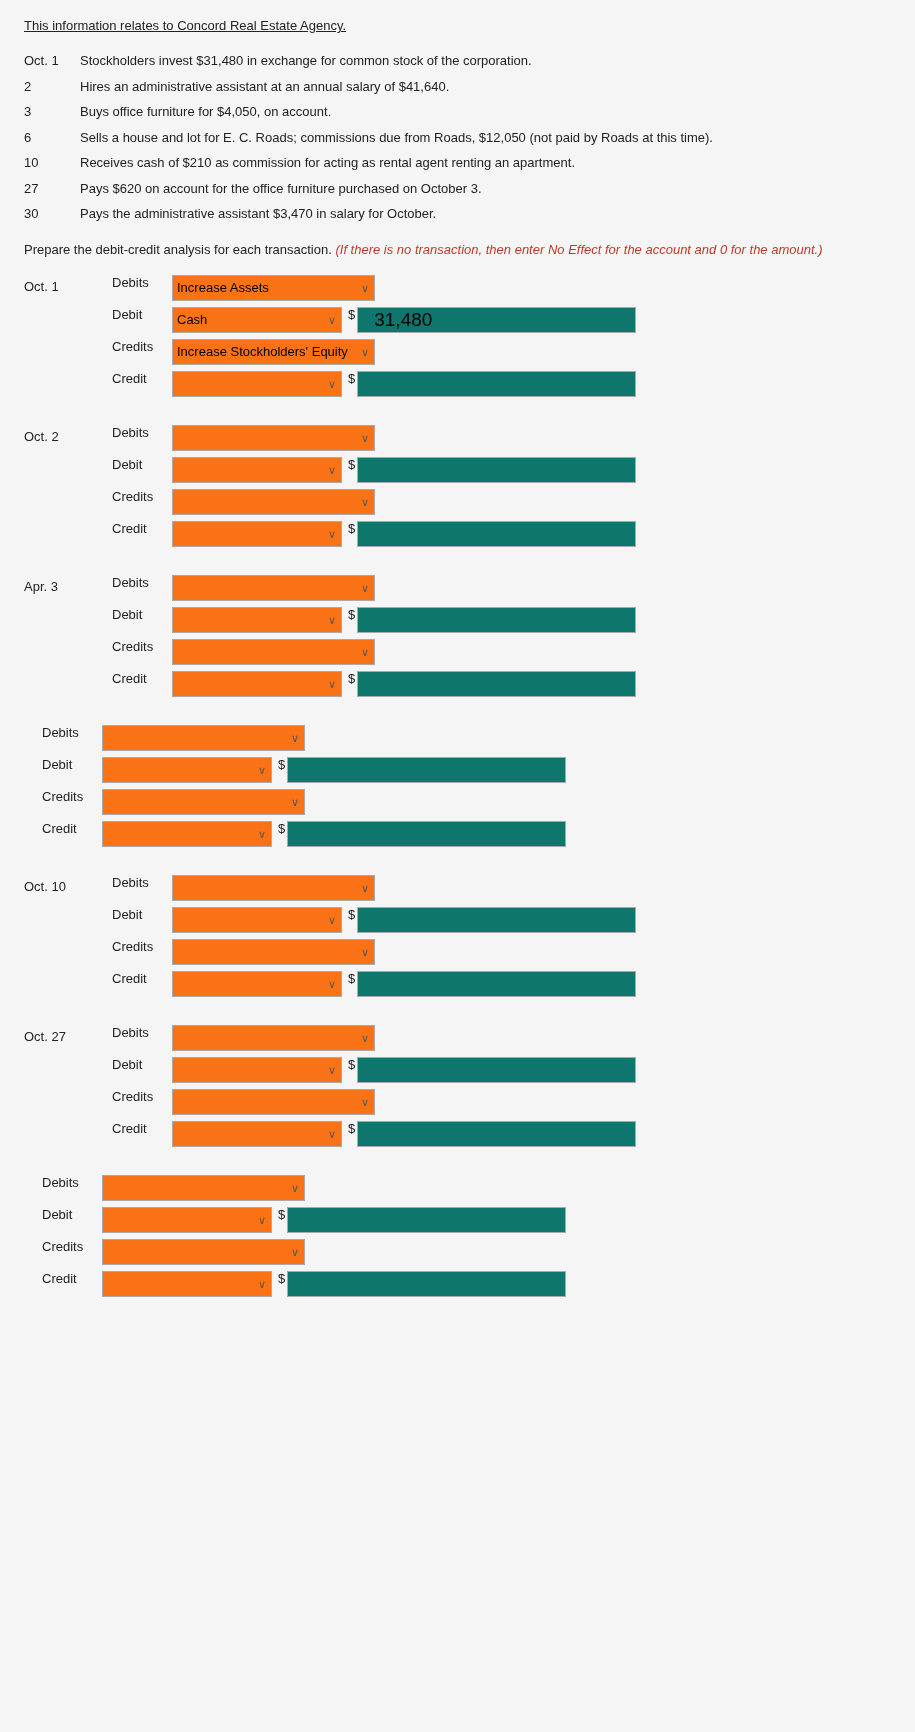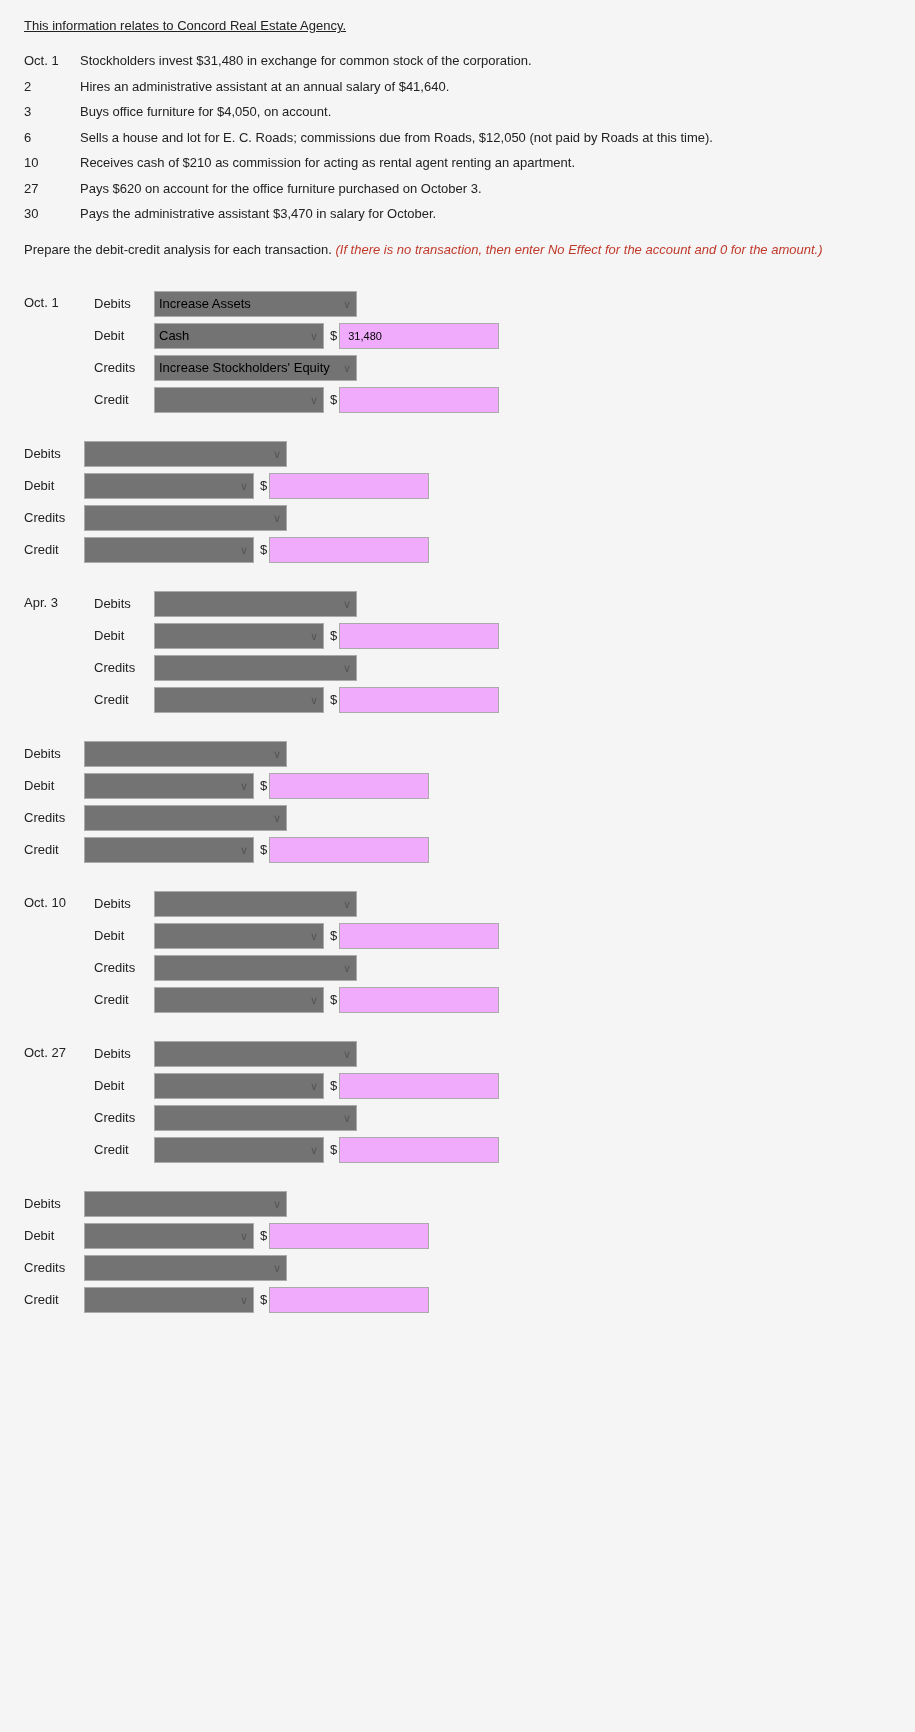--- a/index.html
+++ b/index.html
@@ -28,21 +28,21 @@
       min-width: 56px;
       font-weight: normal;
       color: #222;
     }
     .transaction-item .desc-col {
       flex: 1;
       color: #222;
     }
     .instruction-text {
       font-size: 13px;
-      margin-bottom: 34px;
+      margin-bottom: 18px;
       color: #222;
     }
     .instruction-text .italic-red {
       color: #c0392b;
       font-style: italic;
     }
     
     .entry-section {
       display: flex;
       margin-bottom: 22px;
@@ -51,22 +51,23 @@
       min-width: 70px;
       padding-top: 4px;
       font-size: 13px;
       color: #222;
     }
     .entry-fields {
       flex: 1;
     }
     .entry-row {
       display: flex;
-      align-items: center;
+      align-items: flex-start;
       margin-bottom: 6px;
+      margin-left: 18px;
     }
     .entry-label {
       min-width: 60px;
       font-size: 13px;
       color: #222;
     }
     .select-wrapper {
       position: relative;
       display: inline-block;
     }
@@ -75,42 +76,42 @@
       position: absolute;
       right: 6px;
       top: 50%;
       transform: translateY(-50%);
       pointer-events: none;
       font-size: 11px;
       color: #555;
     }
     .select-wrapper select {
       border: 1px solid #aaa;
-      background: #737373;
+      background: #f97316;
       height: 26px;
       min-width: 170px;
       font-size: 13px;
       padding: 0 20px 0 4px;
       appearance: none;
       -webkit-appearance: none;
       cursor: pointer;
     }
     .dollar-sign {
       font-size: 13px;
       margin-left: 6px;
       margin-right: 2px;
       color: #222;
     }
     .entry-amount {
       border: 1px solid #aaa;
       height: 26px;
       min-width: 100px;
-      font-size: 11px;
-      padding: 0 8px;
-      background: #f0abfc;
+      font-size: 19px;
+      padding: 0 16px;
+      background: #0f766e;
     }
   </style>
 </head>
 <body>
 
 <p class="intro-text">This information relates to Concord Real Estate Agency.</p>
 
 <div class="transaction-list">
 <div class="transaction-item">
       <span class="date-col">Oct. 1</span>
@@ -166,20 +167,21 @@
         </div>
         <div class="entry-row">
           <span class="entry-label">Credit</span>
           <div class="select-wrapper"><select><option value=""></option><option value="Cash">Cash</option><option value="Accounts Receivable">Accounts Receivable</option><option value="Supplies">Supplies</option><option value="Equipment">Equipment</option><option value="Furniture">Furniture</option><option value="Notes Payable">Notes Payable</option><option value="Accounts Payable">Accounts Payable</option><option value="Common Stock">Common Stock</option><option value="Retained Earnings">Retained Earnings</option><option value="Service Revenue">Service Revenue</option><option value="Salaries Expense">Salaries Expense</option><option value="Rent Expense">Rent Expense</option><option value="No Effect">No Effect</option></select></div>
           <span class="dollar-sign">$</span>
           <input type="text" class="entry-amount" style="">
         </div>
       </div>
     </div>
     <div class="entry-section">
+      <div class="entry-date">Oct. 2</div>
       <div class="entry-fields">
         <div class="entry-row">
           <span class="entry-label">Debits</span>
           <div class="select-wrapper"><select style="min-width: 200px;"><option value=""></option><option value="Increase Assets">Increase Assets</option><option value="Decrease Assets">Decrease Assets</option><option value="Increase Liabilities">Increase Liabilities</option><option value="Decrease Liabilities">Decrease Liabilities</option><option value="Increase Stockholders' Equity">Increase Stockholders' Equity</option><option value="Decrease Stockholders' Equity">Decrease Stockholders' Equity</option><option value="No Effect">No Effect</option></select></div>
         </div>
         <div class="entry-row">
           <span class="entry-label">Debit</span>
           <div class="select-wrapper"><select><option value=""></option><option value="Cash">Cash</option><option value="Accounts Receivable">Accounts Receivable</option><option value="Supplies">Supplies</option><option value="Equipment">Equipment</option><option value="Furniture">Furniture</option><option value="Notes Payable">Notes Payable</option><option value="Accounts Payable">Accounts Payable</option><option value="Common Stock">Common Stock</option><option value="Retained Earnings">Retained Earnings</option><option value="Service Revenue">Service Revenue</option><option value="Salaries Expense">Salaries Expense</option><option value="Rent Expense">Rent Expense</option><option value="No Effect">No Effect</option></select></div>
           <span class="dollar-sign">$</span>
           <input type="text" class="entry-amount" style="">

